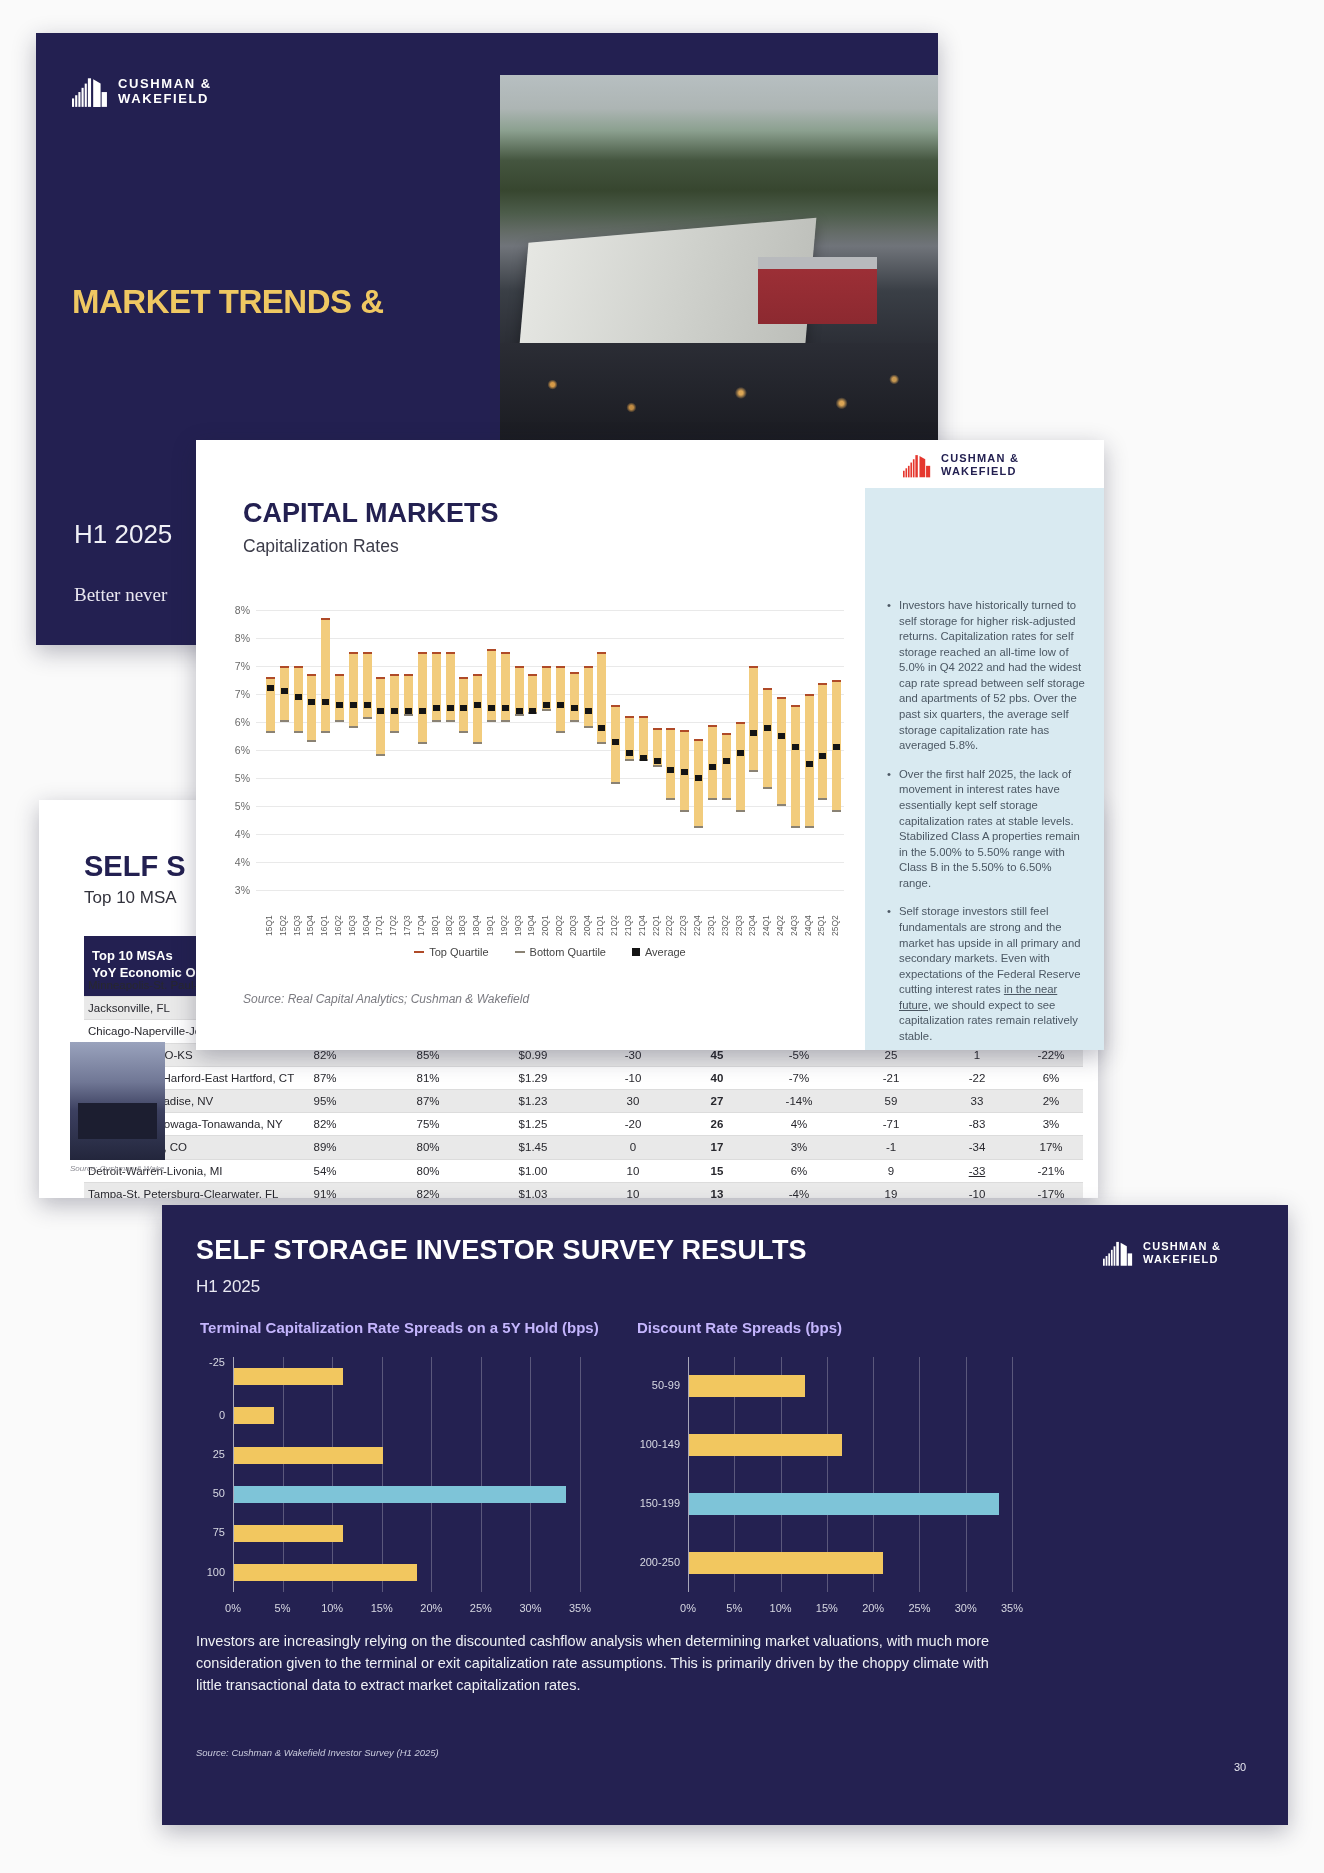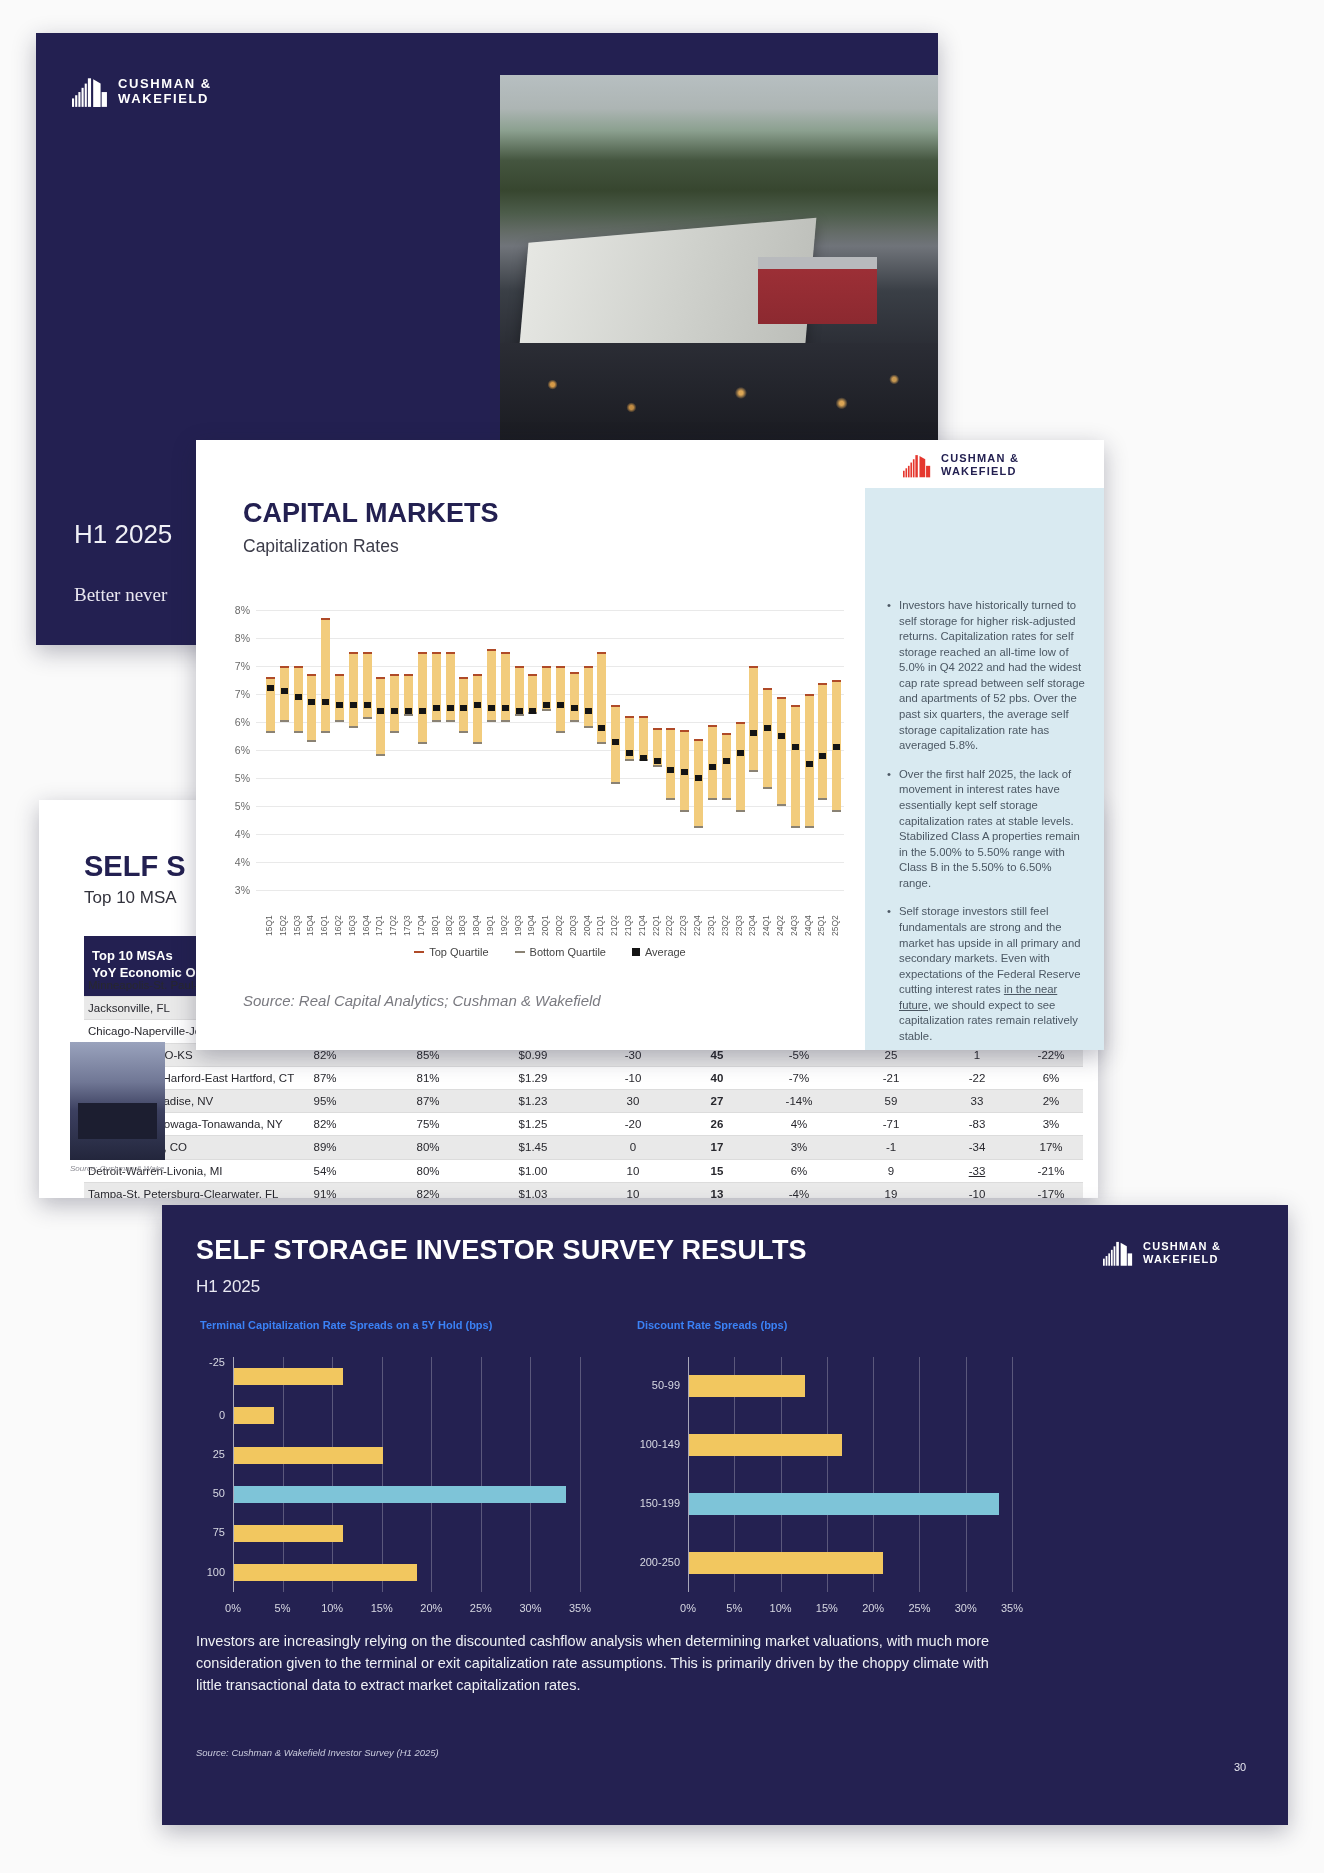--- a/index.html
+++ b/index.html
@@ -64,34 +64,34 @@
   #cap-chart{position:absolute;left:0;top:0;width:669px;height:610px;}
   .gline{position:absolute;height:1px;background:#e9e9e9;}
   .ylab{position:absolute;width:46px;text-align:right;font-size:10.5px;color:#6a6a6a;}
   .capbar{position:absolute;background:#F2CC7D;border-top:2px solid #AF4A28;border-bottom:2px solid #8A8274;box-sizing:border-box;}
   .avgmk{position:absolute;width:7px;height:6px;background:#141414;}
   .xlab{position:absolute;font-size:8.5px;color:#5a5a5a;writing-mode:vertical-rl;transform:rotate(180deg);height:40px;line-height:9px;}
   #cap-legend{position:absolute;left:64px;top:506px;width:580px;display:flex;justify-content:center;gap:26px;font-size:11px;color:#444;}
   .leg{display:flex;align-items:center;gap:5px;}
   .leg .dash{width:10px;height:2.5px;display:inline-block;}
   .leg .sq{width:8px;height:8px;display:inline-block;background:#141414;}
-  #cap-source{position:absolute;left:47px;top:552px;font-size:15px;font-style:italic;color:#7a7a80;}
+  #cap-source{position:absolute;left:47px;top:552px;font-size:12px;font-style:italic;color:#7a7a80;}
   #cap-page{position:absolute;left:824px;top:572px;font-size:11px;color:#55555f;}
   #cap-panel{position:absolute;left:669px;top:48px;width:239px;height:562px;background:#D9EAF1;}
   #cap-bullets{margin:110px 18px 0 20px;padding:0;list-style:none;}
   #cap-bullets li{position:relative;padding-left:14px;margin-bottom:13px;font-size:11.3px;line-height:1.38;color:#4b5763;}
   #cap-bullets li:before{content:"\2022";position:absolute;left:2px;top:0;color:#4b5763;}
   #cap-bullets .u{text-decoration:underline;}
   
   #survey{left:162px;top:1205px;width:1126px;height:620px;background:#242151;z-index:4;}
   #survey-title{position:absolute;left:34px;top:30px;color:#ffffff;font-weight:800;font-size:27px;letter-spacing:.2px;}
   #survey-sub{position:absolute;left:34px;top:72px;color:#e9e9f2;font-size:17px;}
   #survey .brand{left:941px;top:34px;}
   #survey .brand .btxt{color:#ffffff;font-size:11px;letter-spacing:1.2px;}
-  .cht{position:absolute;font-size:11px;font-weight:bold;color:#3b82f6;}
+  .cht{position:absolute;font-size:15px;font-weight:bold;color:#c4b5fd;}
   #cht1{left:38px;top:114px;}
   #cht2{left:475px;top:114px;}
   .vline{position:absolute;width:1px;background:rgba(255,255,255,.25);}
   .vline.axis{background:rgba(255,255,255,.6);}
   .hbar{position:absolute;height:17px;}
   .hbar.tall{height:22px;}
   .catlab{position:absolute;font-size:11px;color:#d7d8e2;text-align:right;}
   .ticklab{position:absolute;font-size:11px;color:#d7d8e2;text-align:center;width:36px;}
   #survey-para{position:absolute;left:34px;top:425px;width:816px;font-size:14.5px;line-height:1.52;color:#eef0f4;}
   #survey-source{position:absolute;left:34px;top:542px;font-size:9.5px;font-style:italic;color:#c9cbdd;}
@@ -118,20 +118,21 @@
       <div>CUSHMAN &amp;</div>
       <div>WAKEFIELD</div>
     </div>
   </div>
   <div id="cover-photo">
     <div class="roof"></div>
     <div class="redbldg"></div>
     <div class="lot"></div>
   </div>
   <div id="cover-title">
+    <div class="gold">MARKET TRENDS &amp;</div>
   </div>
   <div id="cover-period">H1 2025</div>
   <div id="cover-tagline">Better never</div>
 </div>
 
 <div class="slide" id="msa">
   <div id="msa-title">SELF S</div>
   <div id="msa-sub">Top 10 MSA</div>
   <div id="msa-headbox">
     <div>Top 10 MSAs</div>

